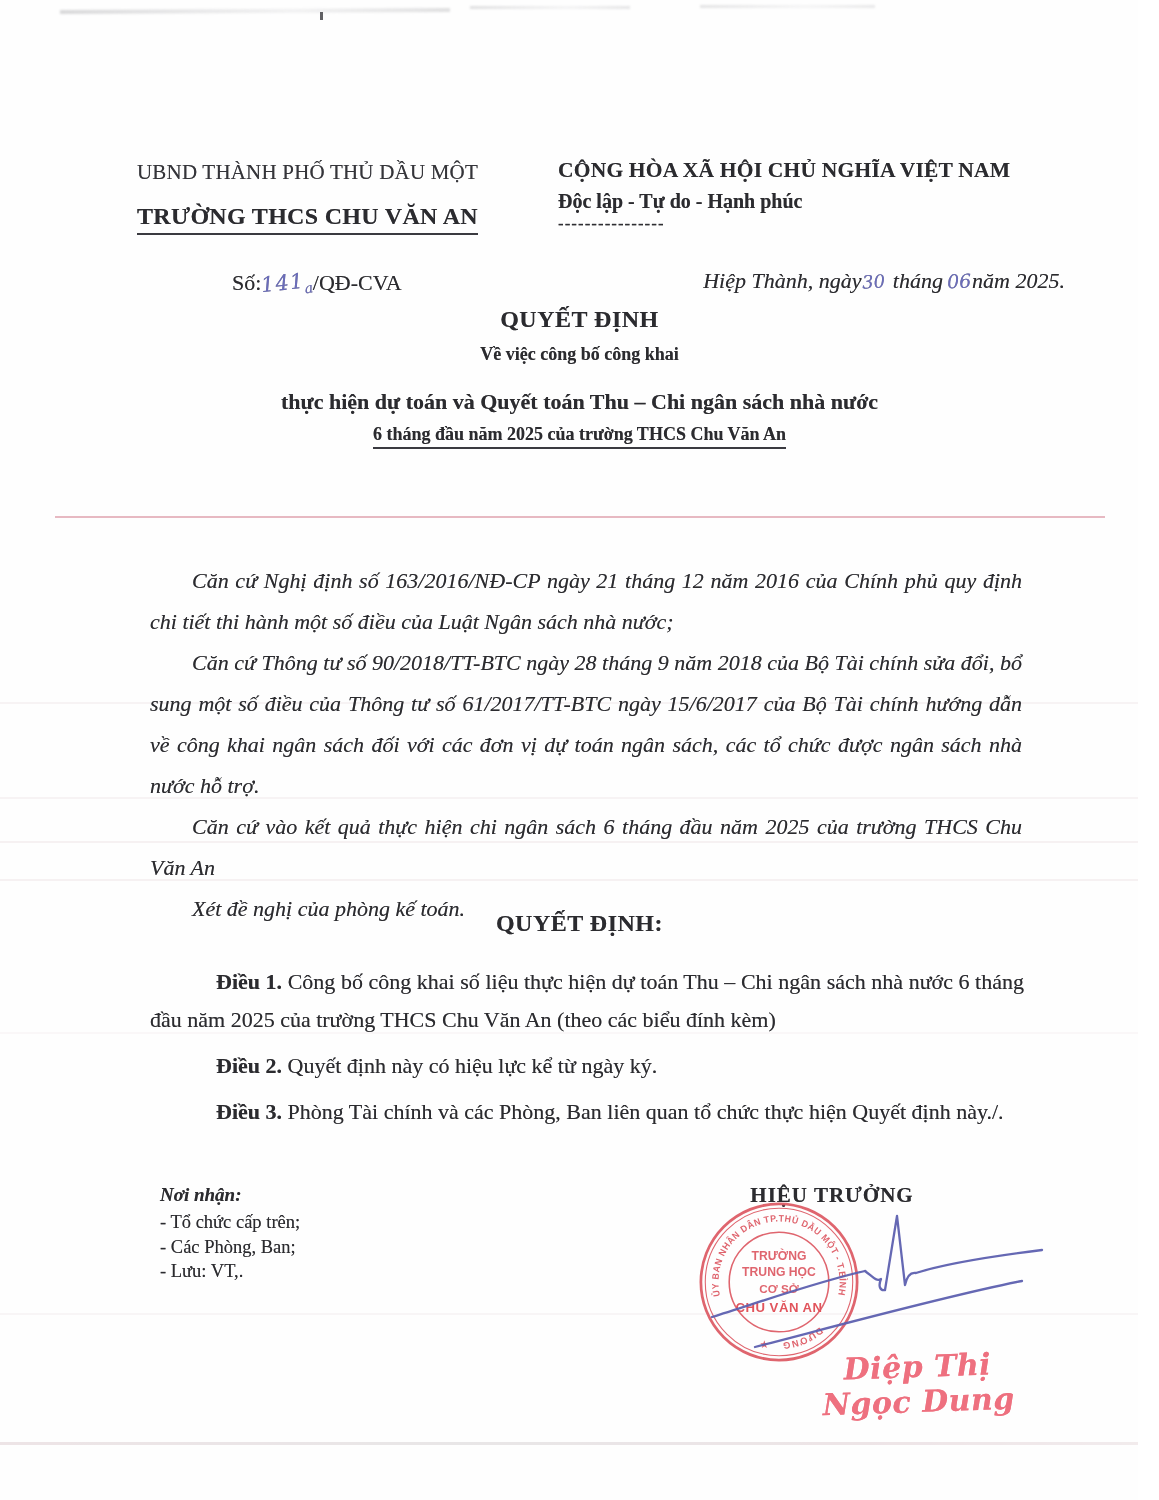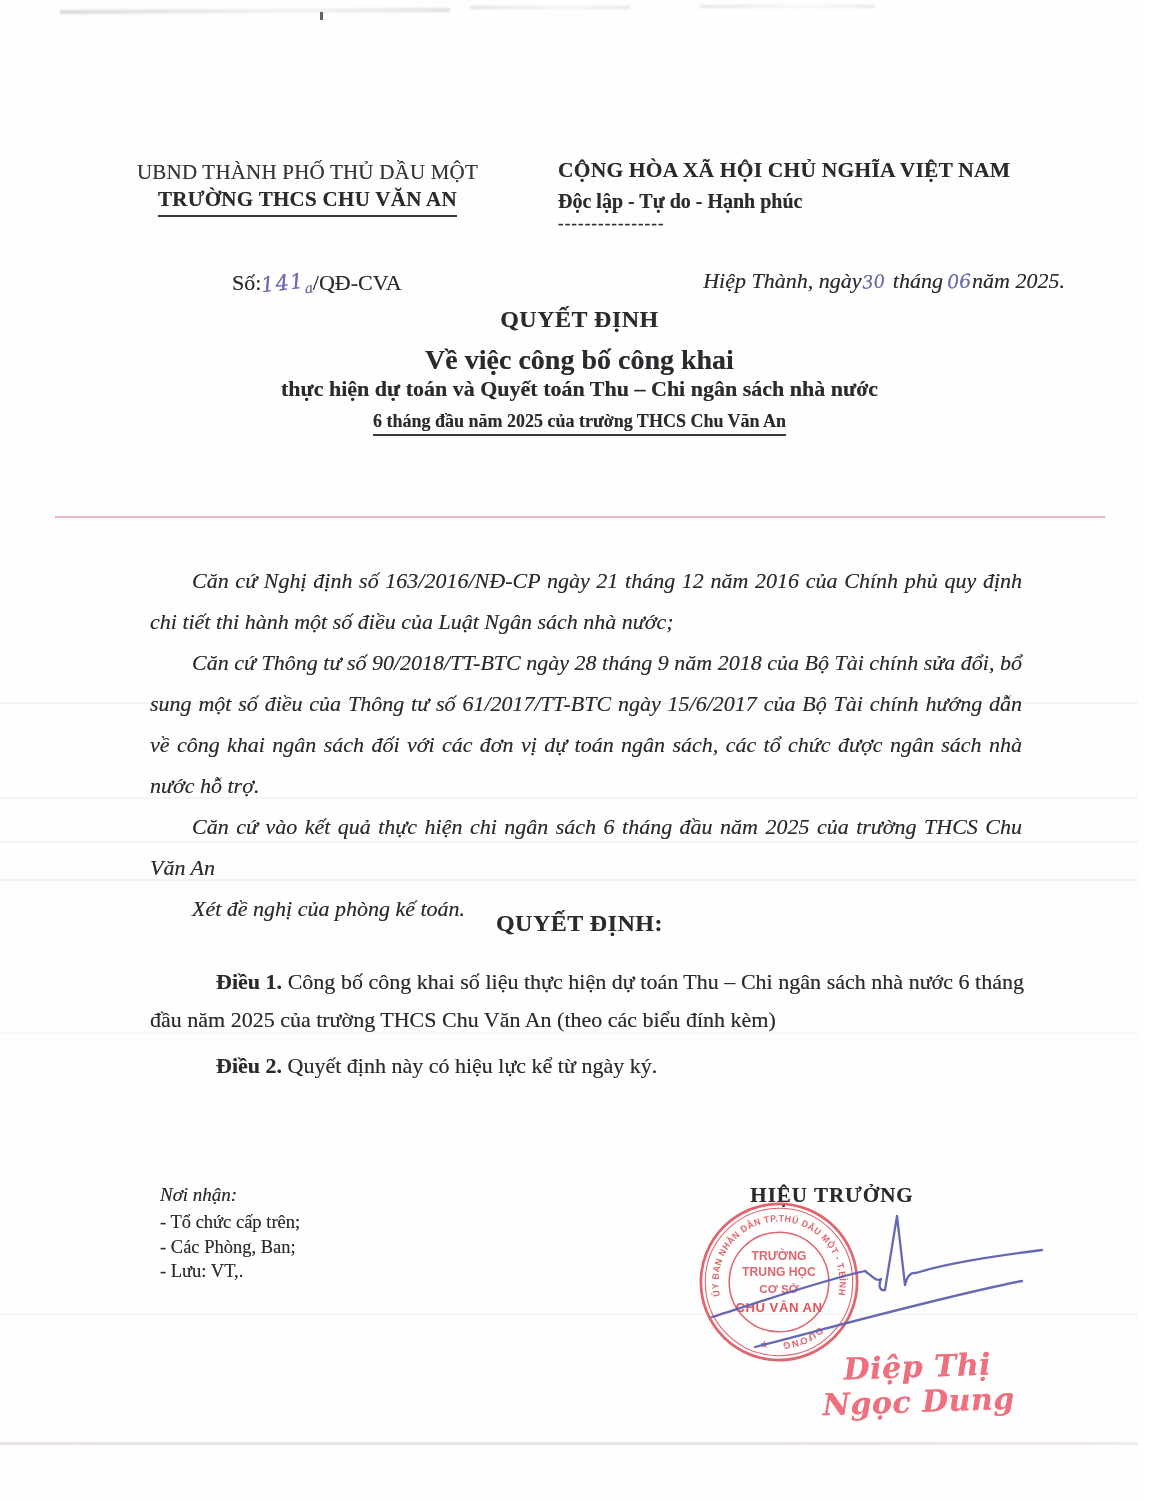--- a/index.html
+++ b/index.html
@@ -14,54 +14,54 @@
   
   .art { position:absolute; pointer-events:none; }
   .smudge { background:linear-gradient(90deg, rgba(120,120,125,.55), rgba(160,160,165,.25) 60%, rgba(120,120,125,.45)); filter:blur(1px); }
   .faintline { background:#c9a8ae; opacity:.12; height:2px; }
   .pinkline { background:#e2a8b4; height:2px; opacity:.8; filter:blur(.4px); }
   .speck { background:#3a3a3e; }
 
   
   .hdr-left { position:absolute; left:95px; top:160px; width:425px; text-align:center; }
   .hdr-left .l1 { font-size:21px; letter-spacing:.2px; color:#35353a; }
-  .hdr-left .l2 { margin-top:2px; display:inline-block; font-size:21px; font-weight:bold; letter-spacing:.3px; padding-bottom:3px; border-bottom:2.5px solid #3a3a40; }
+  .hdr-left .l2 { margin-top:18px; display:inline-block; font-size:24px; font-weight:bold; letter-spacing:.3px; padding-bottom:3px; border-bottom:2.5px solid #3a3a40; }
   .hdr-right { position:absolute; left:558px; top:158px; width:470px; text-align:left; }
   .hdr-right .l1 { font-size:21.5px; font-weight:bold; letter-spacing:.2px; }
   .hdr-right .l2 { margin-top:7px; font-size:20px; font-weight:bold; }
   .hdr-right .dashes { margin-top:1px; font-size:17px; font-weight:bold; letter-spacing:1px; color:#2f2f33; }
 
   
   .doc-no { position:absolute; left:232px; top:270px; font-size:22px; }
   .hw { font-family:"DejaVu Serif",serif; font-style:italic; color:#6a6cba; }
   .doc-no .hw-main { font-size:21px; display:inline-block; transform:rotate(-6deg); letter-spacing:1px; }
   .doc-no .hw-tail { font-size:14px; display:inline-block; transform:rotate(-10deg) translateY(3px); }
   .place-date { position:absolute; left:595px; top:268px; width:470px; text-align:right; font-style:italic; font-size:22px; }
   .place-date .day { font-size:18px; display:inline-block; transform:rotate(-4deg); margin:0 2px 0 1px; }
   .place-date .month { font-size:19px; display:inline-block; transform:rotate(-3deg); margin:0 1px 0 4px; }
 
   
   .title-block { position:absolute; left:0; top:306px; width:1159px; text-align:center; }
   .title-block .t1 { font-size:24px; font-weight:bold; letter-spacing:.5px; margin-bottom:11px; }
-  .title-block .t2 { font-size:28px; font-weight:bold; margin-bottom:0; }
+  .title-block .t2 { font-size:18px; font-weight:bold; margin-bottom:24px; }
   .title-block .t3 { font-size:22px; font-weight:bold; margin-bottom:9px; }
   .title-block .t4 { font-size:18px; font-weight:bold; display:inline-block; padding-bottom:2px; border-bottom:2px solid #3a3a40; }
   .authority { position:absolute; left:0; top:474px; width:1159px; text-align:center; font-size:21px; font-weight:bold; letter-spacing:.2px; }
 
   
   .preamble { position:absolute; left:150px; top:540px; width:872px;margin-top:20px; }
   .preamble p { font-style:italic; font-size:22px; line-height:41px; text-align:justify; text-indent:42px; }
   .decision-heading { position:absolute; left:0; top:910px; width:1159px; text-align:center; font-size:24px; font-weight:bold; letter-spacing:.5px; }
   .articles { position:absolute; left:150px; top:963px; width:874px; }
   .articles p { font-size:22px; line-height:38px; text-align:justify; text-indent:42px; margin-bottom:8px; }
   .articles strong { font-weight:bold;margin-left:24px; }
 
   
   .recipients { position:absolute; left:160px; top:1184px; }
-  .recipients .rc-title { font-size:19px; font-weight:normal; font-style:italic; margin-bottom:4px; }
+  .recipients .rc-title { font-size:19px; font-weight:bold; font-style:italic; margin-bottom:4px; }
   .recipients .rc-item { font-size:18.5px; line-height:24.5px; }
   .sign-title { position:absolute; left:712px; top:1183px; width:240px; text-align:center; font-size:21px; font-weight:bold; letter-spacing:1px; }
   .stamp-wrap { position:absolute; left:696px; top:1199px; width:166px; height:166px; opacity:.93; }
   .sig-wrap { position:absolute; left:660px; top:1190px; width:460px; height:220px; }
   .sign-name { position:absolute; left:798px; top:1349px; width:240px; text-align:center;
     font-family:"DejaVu Serif",serif; font-style:italic; font-weight:bold; font-size:30px;
     color:#ee707f; transform:rotate(-2deg); letter-spacing:.5px; text-shadow:0 0 .6px rgba(238,112,127,.8); }
 </style>
 </head>
 <body>
@@ -113,20 +113,21 @@
     <p>Căn cứ Thông tư số 90/2018/TT-BTC ngày 28 tháng 9 năm 2018 của Bộ Tài chính sửa đổi, bổ sung một số điều của Thông tư số 61/2017/TT-BTC ngày 15/6/2017 của Bộ Tài chính hướng dẫn về công khai ngân sách đối với các đơn vị dự toán ngân sách, các tổ chức được ngân sách nhà nước hỗ trợ.</p>
     <p>Căn cứ vào kết quả thực hiện chi ngân sách 6 tháng đầu năm 2025 của trường THCS Chu Văn An</p>
     <p>Xét đề nghị của phòng kế toán.</p>
   </div>
 
   <div class="decision-heading soft">QUYẾT ĐỊNH:</div>
 
   <div class="articles soft">
     <p><strong>Điều 1.</strong> <span>Công bố công khai số liệu thực hiện dự toán Thu – Chi ngân sách nhà nước 6 tháng đầu năm 2025 của trường THCS Chu Văn An (theo các biểu đính kèm)</span></p>
     <p><strong>Điều 2.</strong> <span>Quyết định này có hiệu lực kể từ ngày ký.</span></p>
+    <p><strong>Điều 3.</strong> <span>Phòng Tài chính và các Phòng, Ban liên quan tổ chức thực hiện Quyết định này./.</span></p>
   </div>
 
   <div class="recipients soft">
     <div class="rc-title">Nơi nhận:</div>
     <div class="rc-item">- Tổ chức cấp trên;</div>
     <div class="rc-item">- Các Phòng, Ban;</div>
     <div class="rc-item">- Lưu: VT,.</div>
   </div>
 
   <div class="sign-title soft">HIỆU TRƯỞNG</div>

